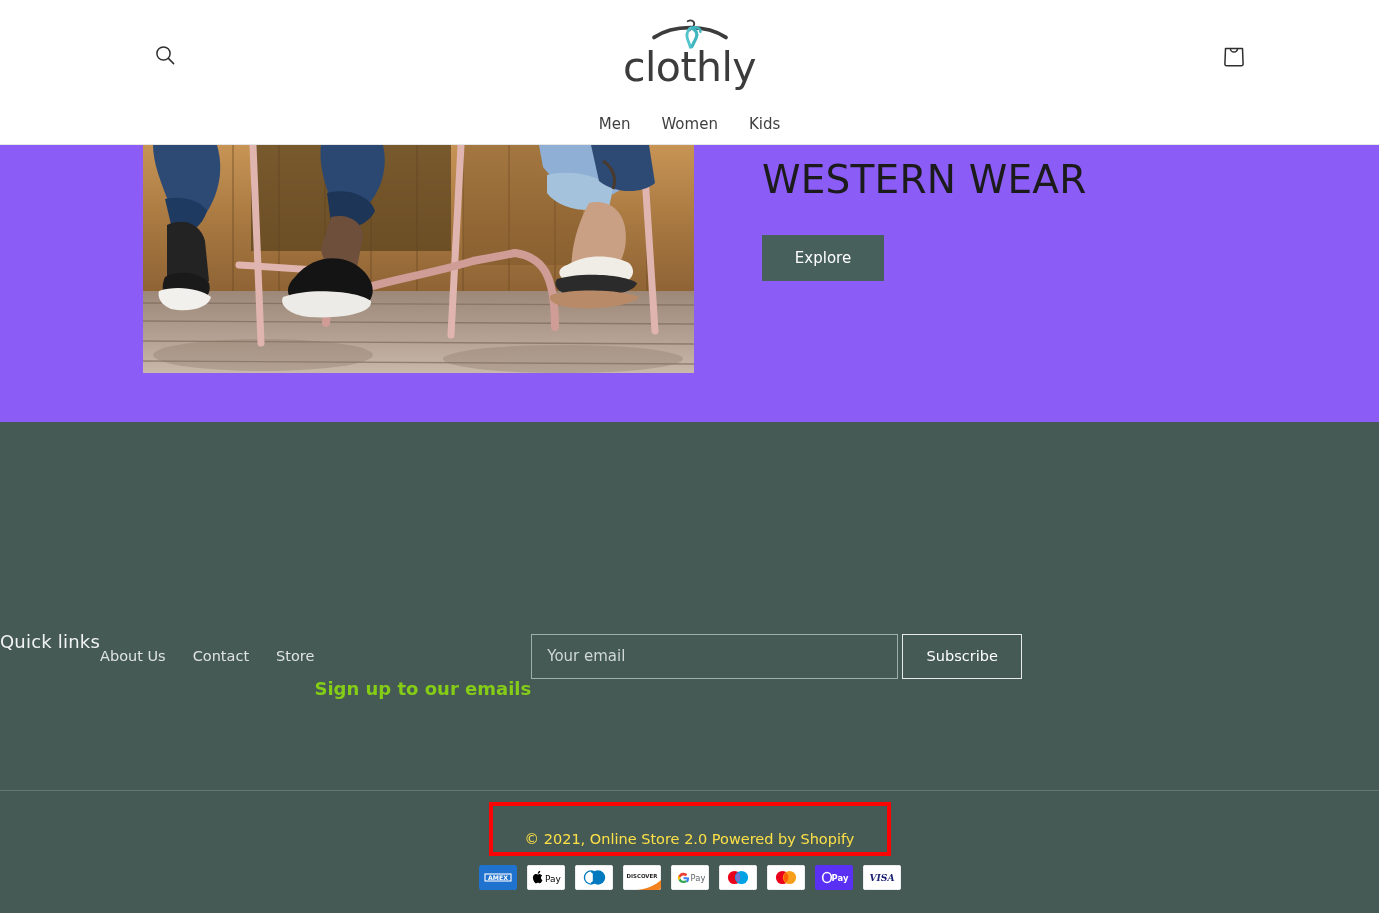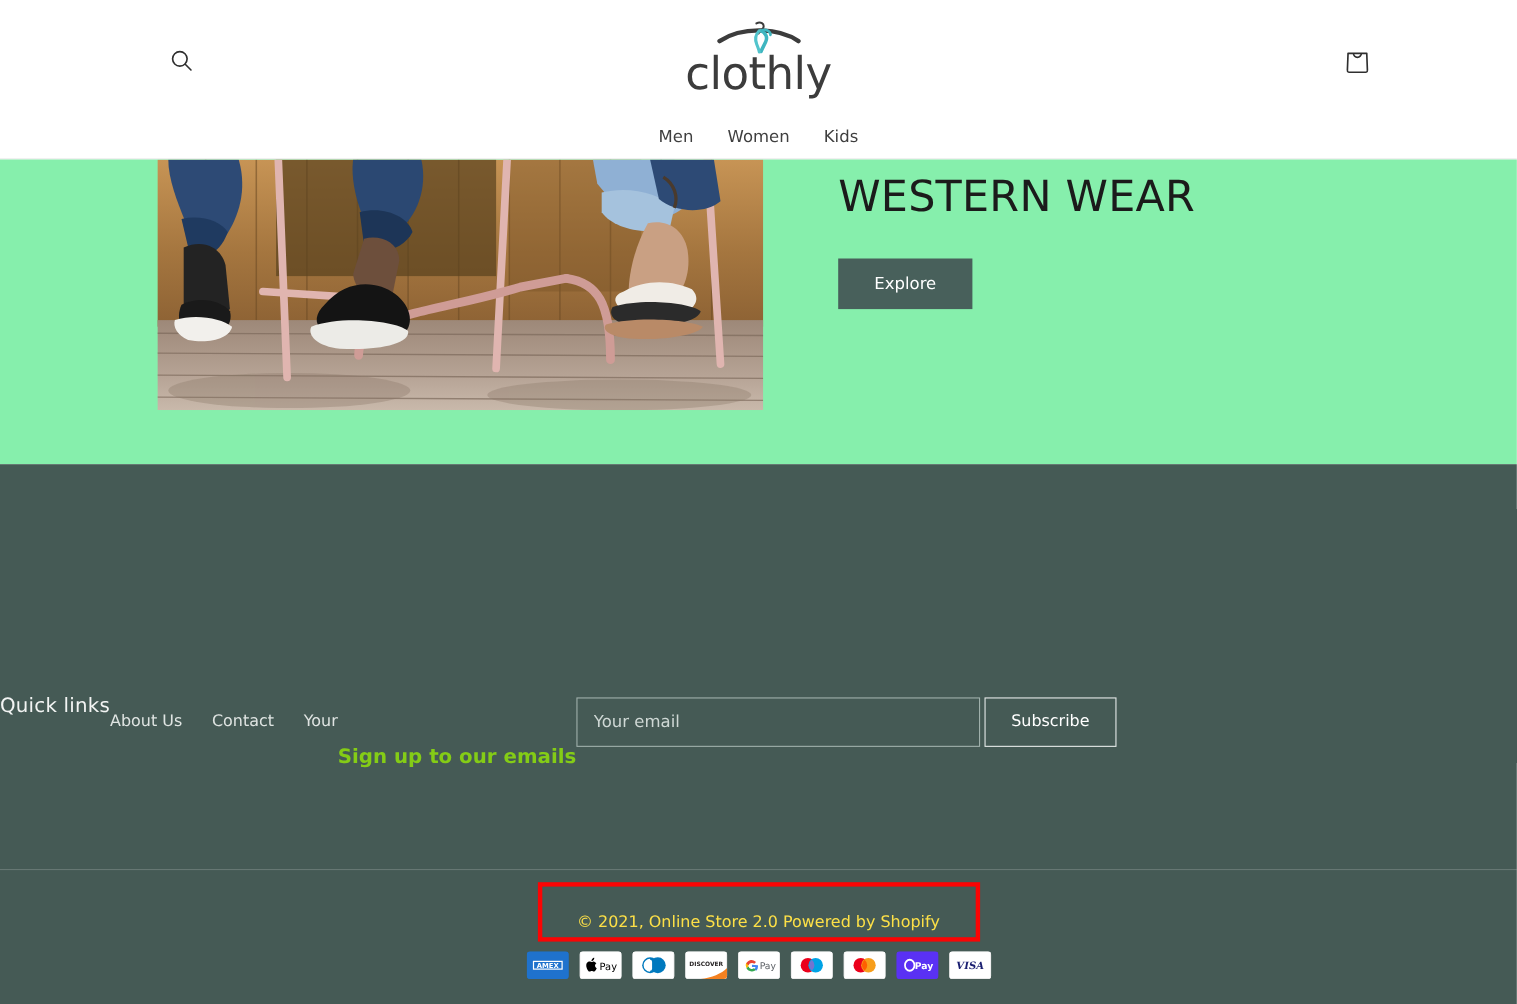--- a/index.html
+++ b/index.html
@@ -67,21 +67,21 @@
     color: #3f3f3f;
     text-decoration: none;
     padding: 3px 2px;
     font-family: "DejaVu Sans", sans-serif;
   }
 
   
   .hero {
     position: relative;
     height: 277px;
-    background: #86efac;
+    background: #8b5cf6;
     overflow: hidden;
   }
   .hero-img {
     position: absolute;
     left: 143px; top: 0px;
     width: 551px; height: 228px;
     overflow: hidden;
   }
   .hero-img svg { display:block; width:100%; height:100%; }
   .hero-text {
@@ -355,21 +355,21 @@
   </div>
 
   <div class="footer">
 
     <div class="footer-main">
       <div class="quick-title">Quick links</div>
 
       <div class="quick-links">
         <a>About Us</a>
         <a>Contact</a>
-        <a>Your</a>
+        <a>Store</a>
       </div>
 
       <div class="signup-title">Sign up to our emails</div>
 
       <form class="signup-row">
         <input class="email-input" type="email" placeholder="Your email" style="">
         <button class="subscribe-btn" type="button">Subscribe</button>
       </form>
     </div>
 

